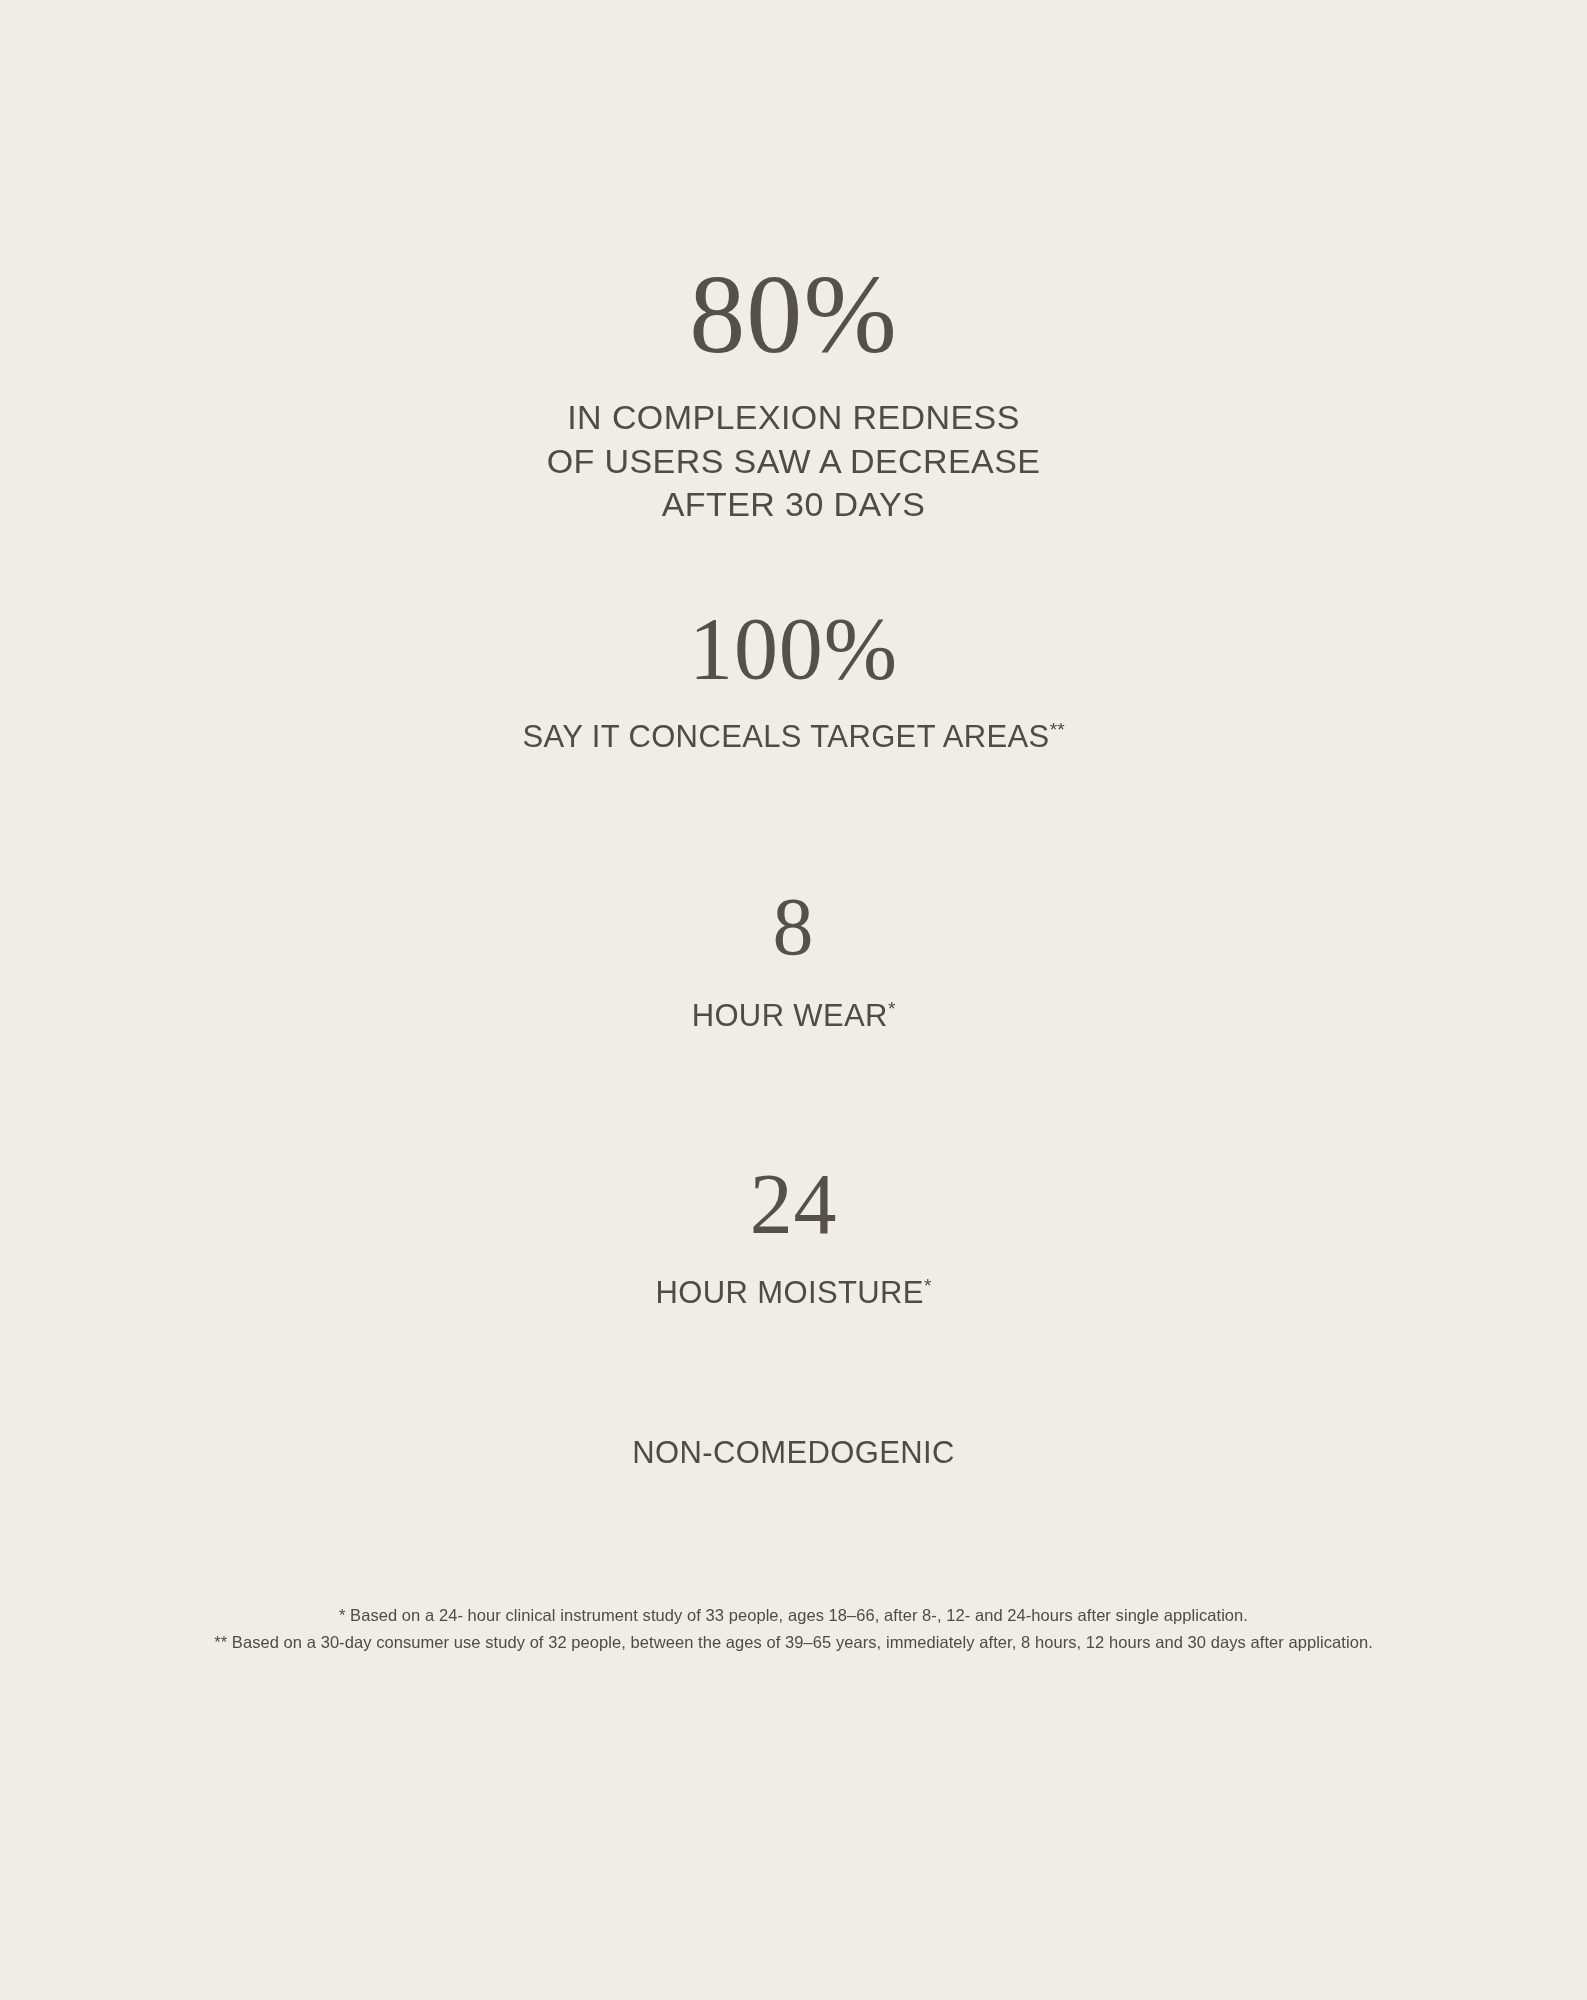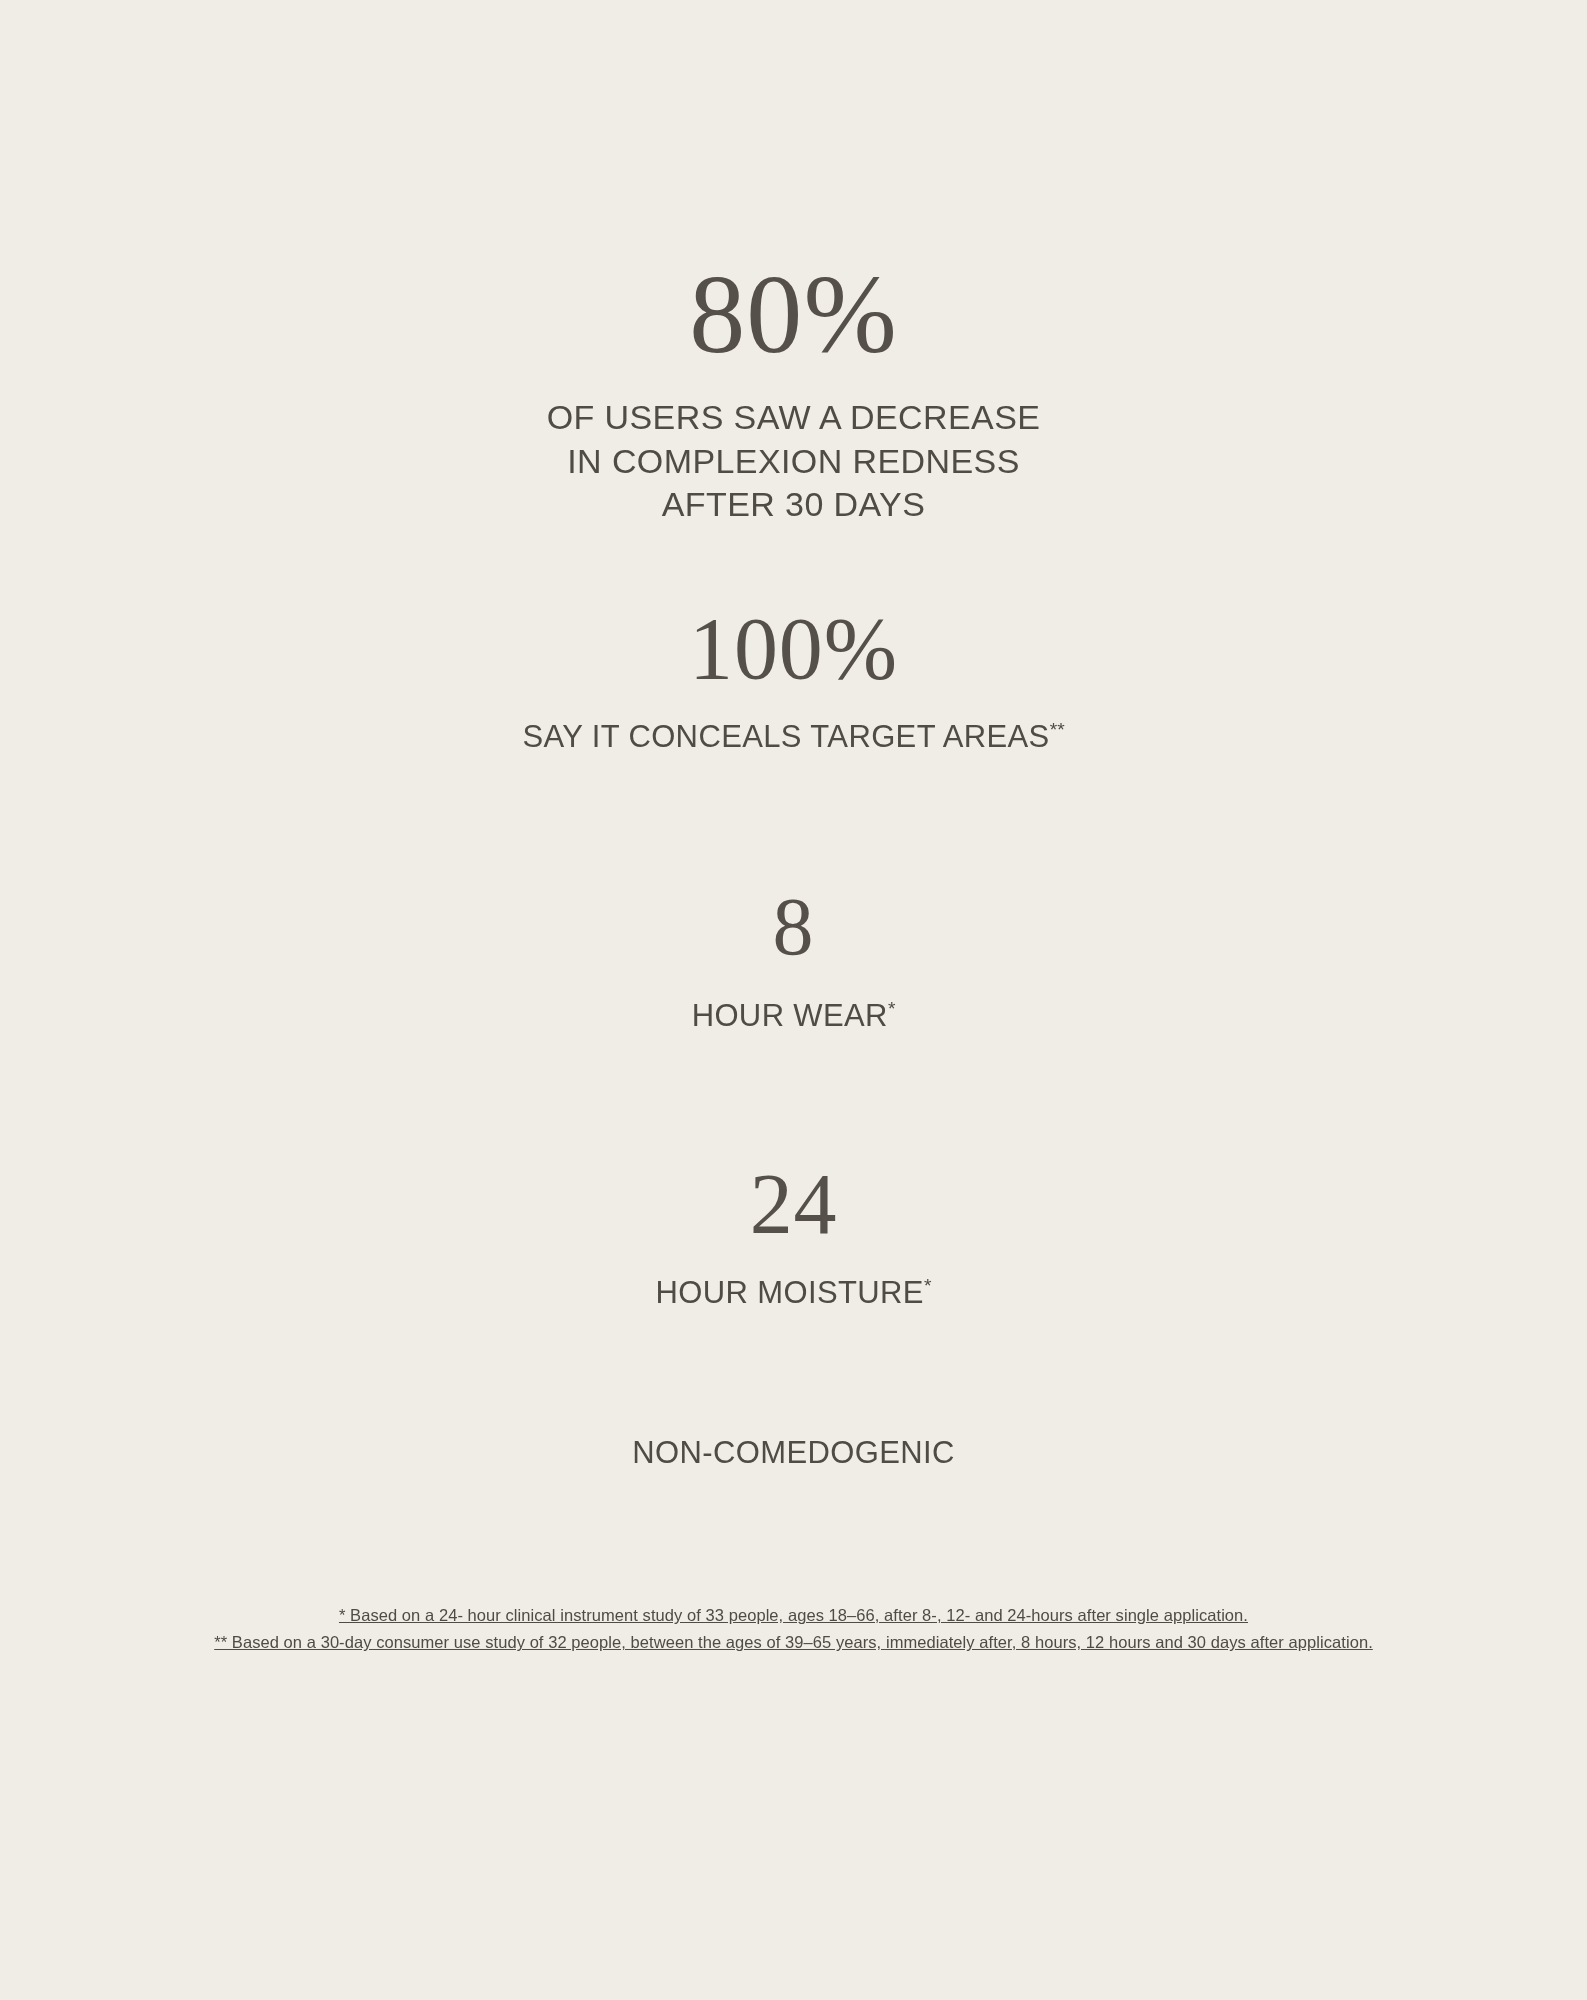--- a/index.html
+++ b/index.html
@@ -80,21 +80,20 @@
 
   
   .footnotes {
     margin-top: 130px;
     width: 100%;
     text-align: center;
     color: #4f4b45;
     font-size: 16.5px;
     line-height: 1.65;
     letter-spacing: 0.004em;
-    text-decoration: underline;
   }
   .footnote {
     display: block;
     padding: 0 60px;
   }
   sup.star {
     font-size: 0.62em;
     vertical-align: super;
     letter-spacing: 0;
   }
@@ -102,22 +101,22 @@
 </head>
 <body>
 
 <div class="page">
 
   <div class="stats">
 
     <div class="stat stat-1">
       <div class="figure">80%</div>
       <div class="caption">
+        <div>IN COMPLEXION REDNESS</div>
         <div>OF USERS SAW A DECREASE</div>
-        <div>IN COMPLEXION REDNESS</div>
         <div>AFTER 30 DAYS</div>
       </div>
     </div>
 
     <div class="stat stat-2">
       <div class="figure">100%</div>
       <div class="caption"><span>SAY IT CONCEALS TARGET AREAS</span><sup class="star">**</sup></div>
     </div>
 
     <div class="stat stat-3">

